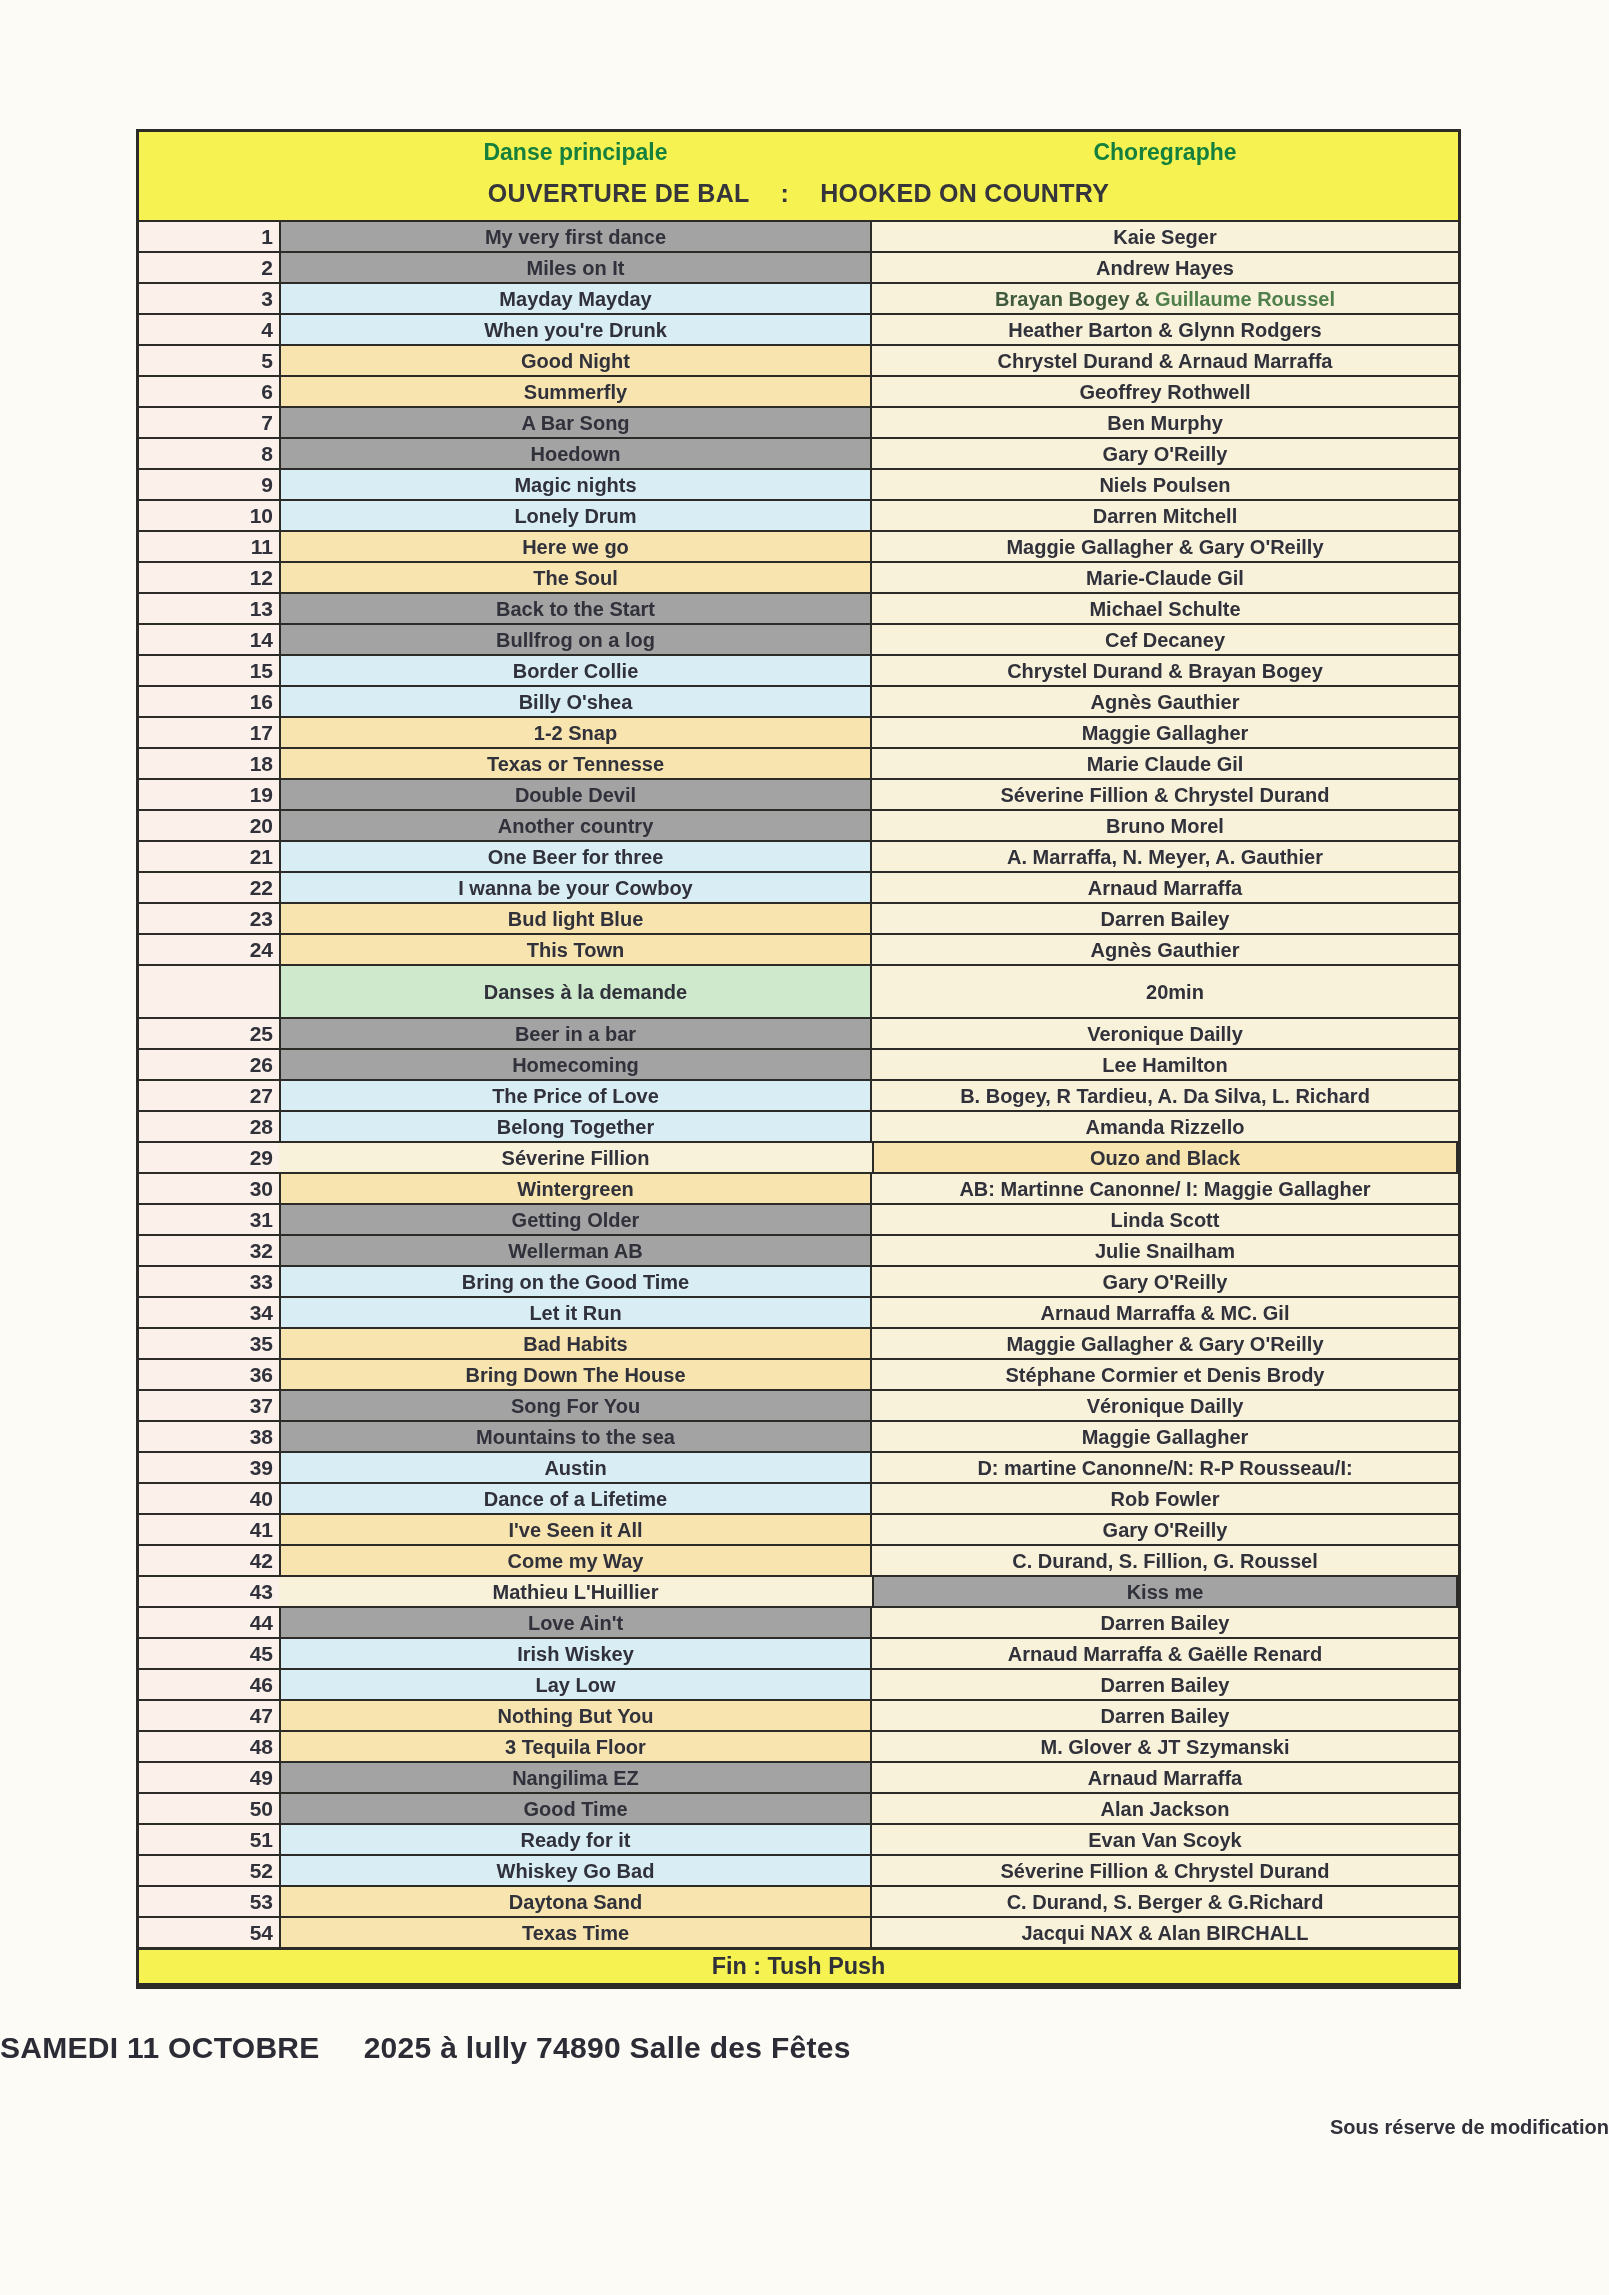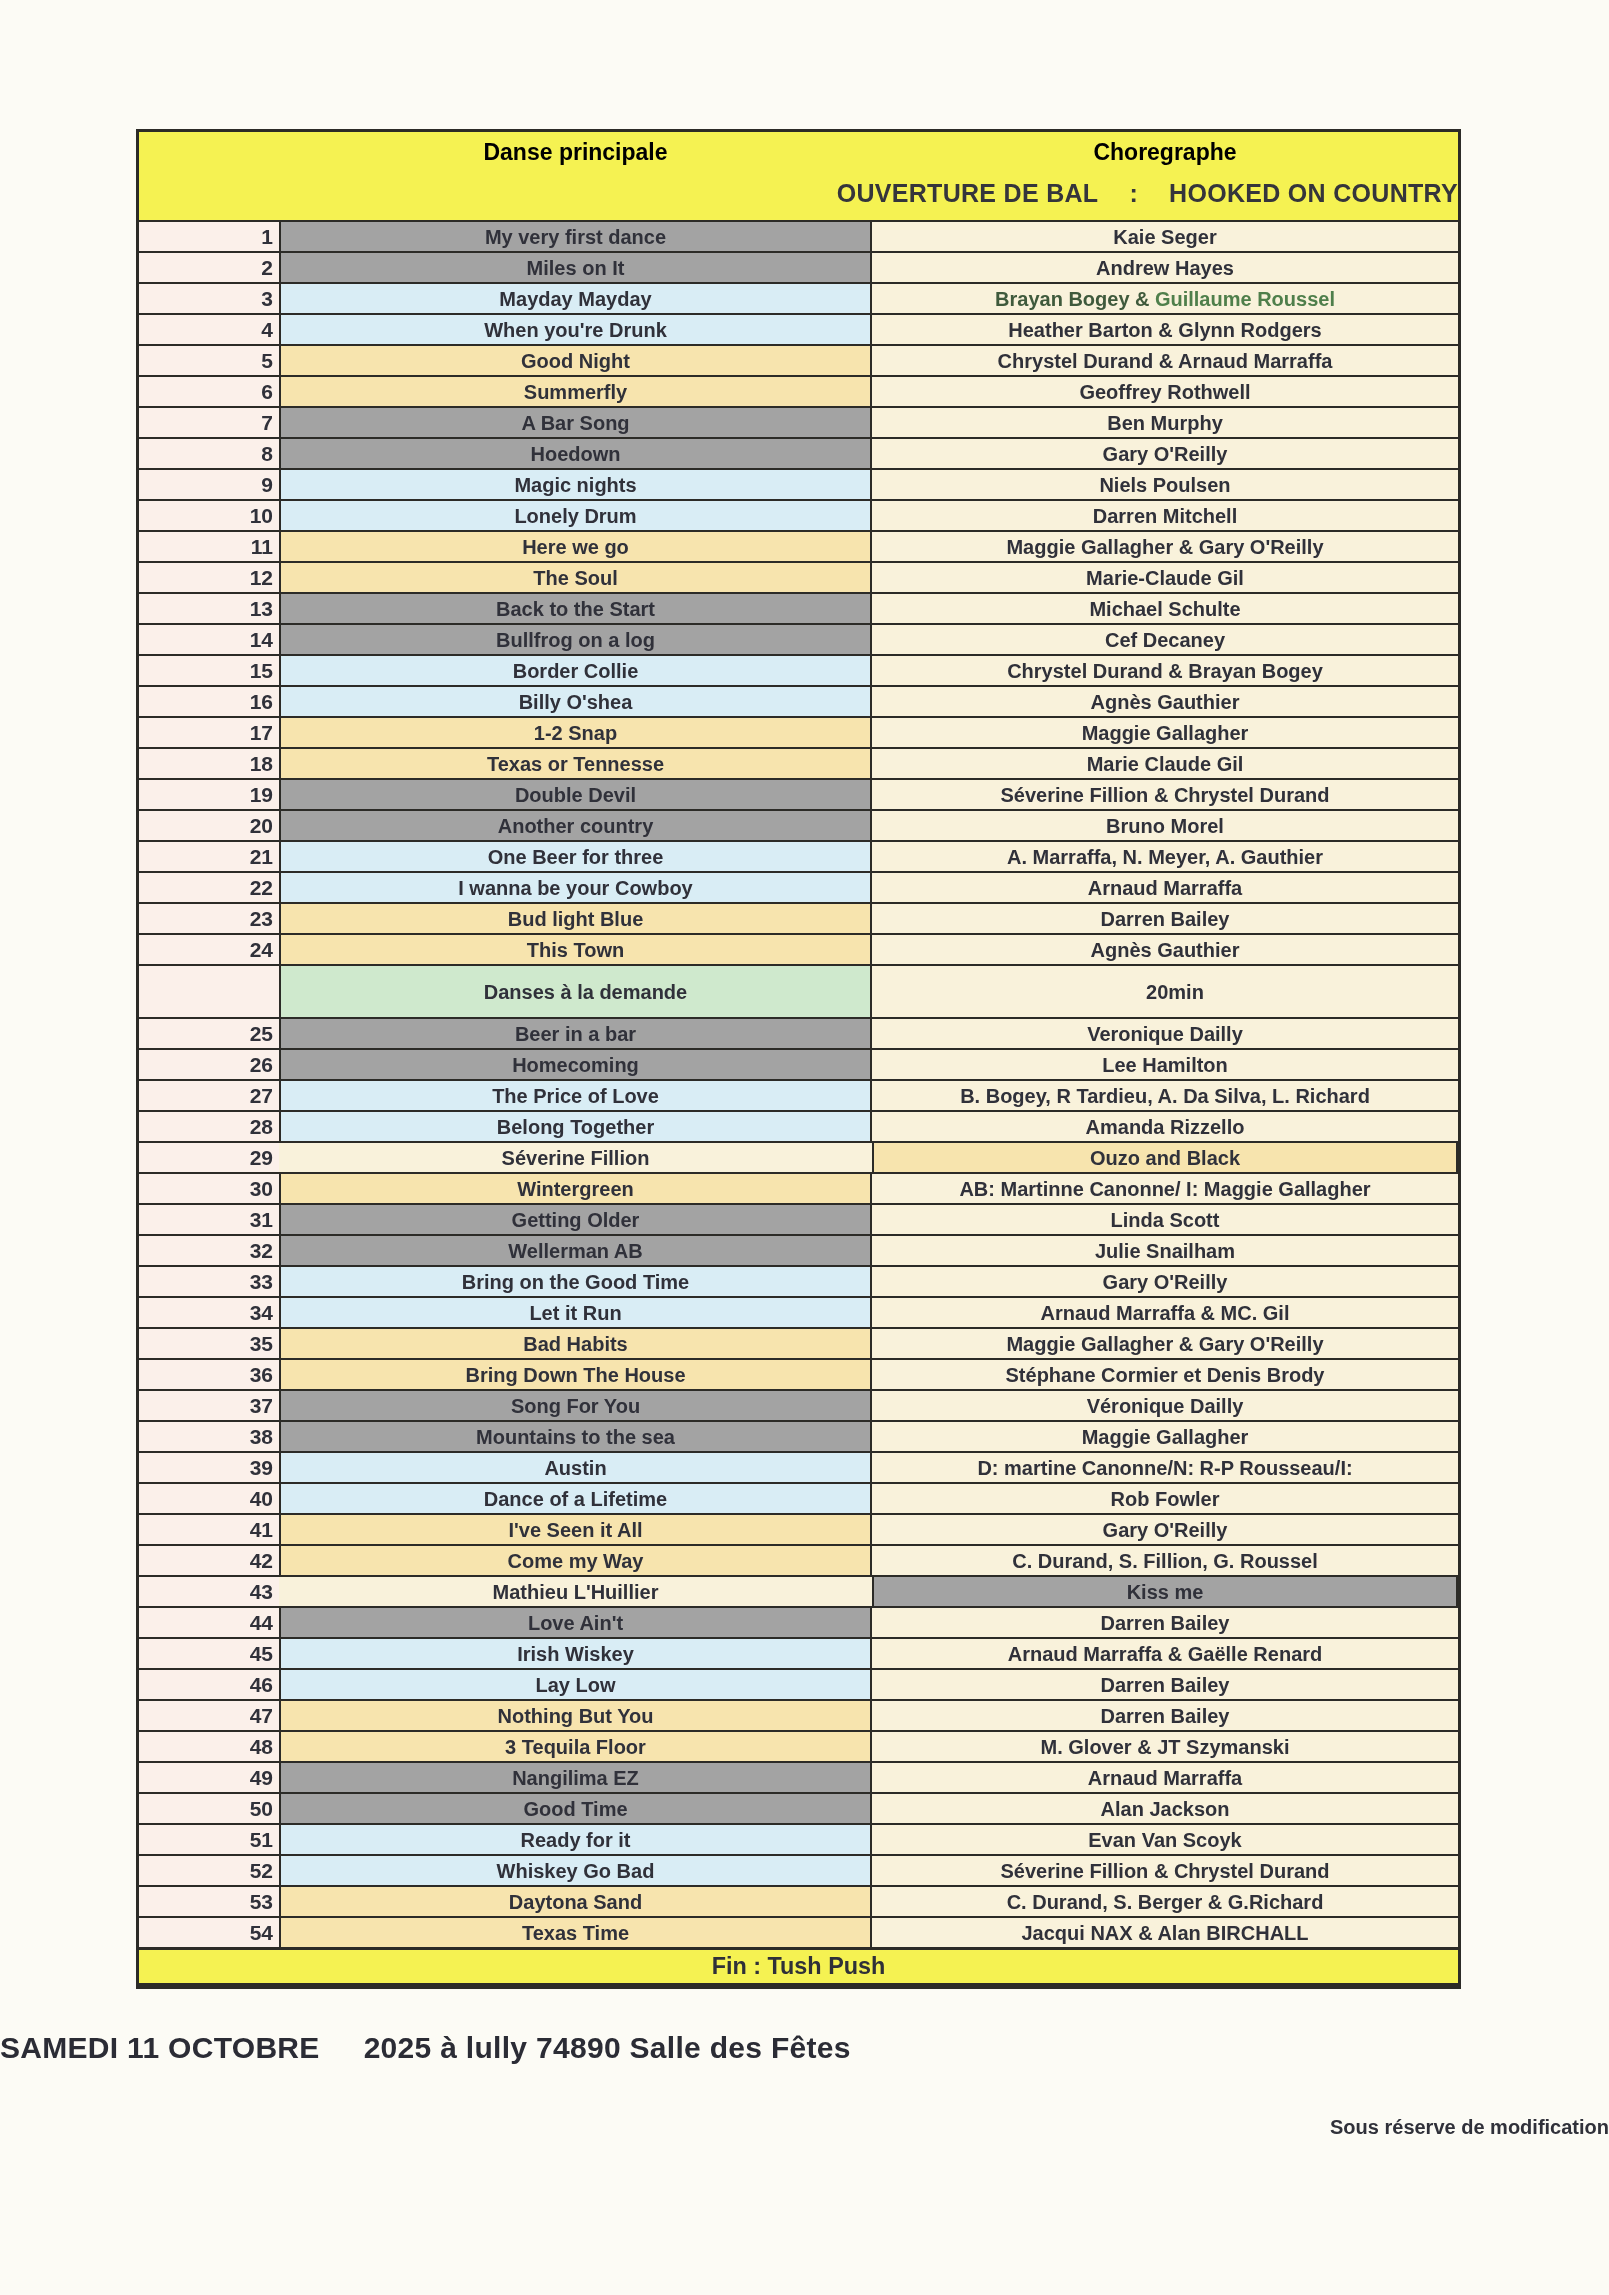--- a/index.html
+++ b/index.html
@@ -15,23 +15,23 @@
     border:3.3px solid #2c2b27;border-bottom:6px solid #2c2b27;
     background:#fbf8e6;box-sizing:content-box;
   }
   .tbl-header{
     background:#f5f252;padding:6.7px 0 12px 0;
   }
   .hdr-cols{
     display:grid;grid-template-columns:140px 593px 1fr;
     align-items:center;
   }
-  .hdr-cell{font-size:23px;text-align:center;color:#000000;}
+  .hdr-cell{font-size:23px;text-align:center;color:#15803d;}
   .opening-line{
-    margin-top:13.4px;display:flex;justify-content:flex-end;align-items:center;gap:31px;
+    margin-top:13.4px;display:flex;justify-content:center;align-items:center;gap:31px;
     font-size:25px;color:#35353b;letter-spacing:0.3px;
   }
   .rows{display:block;}
   .row{
     display:grid;grid-template-columns:140px 593px 1fr;
     border-top:2.7px solid #2c2b27;
   }
   .cell{
     height:29px;display:flex;align-items:center;justify-content:center;
     font-size:20px;line-height:1;white-space:nowrap;overflow:hidden;

